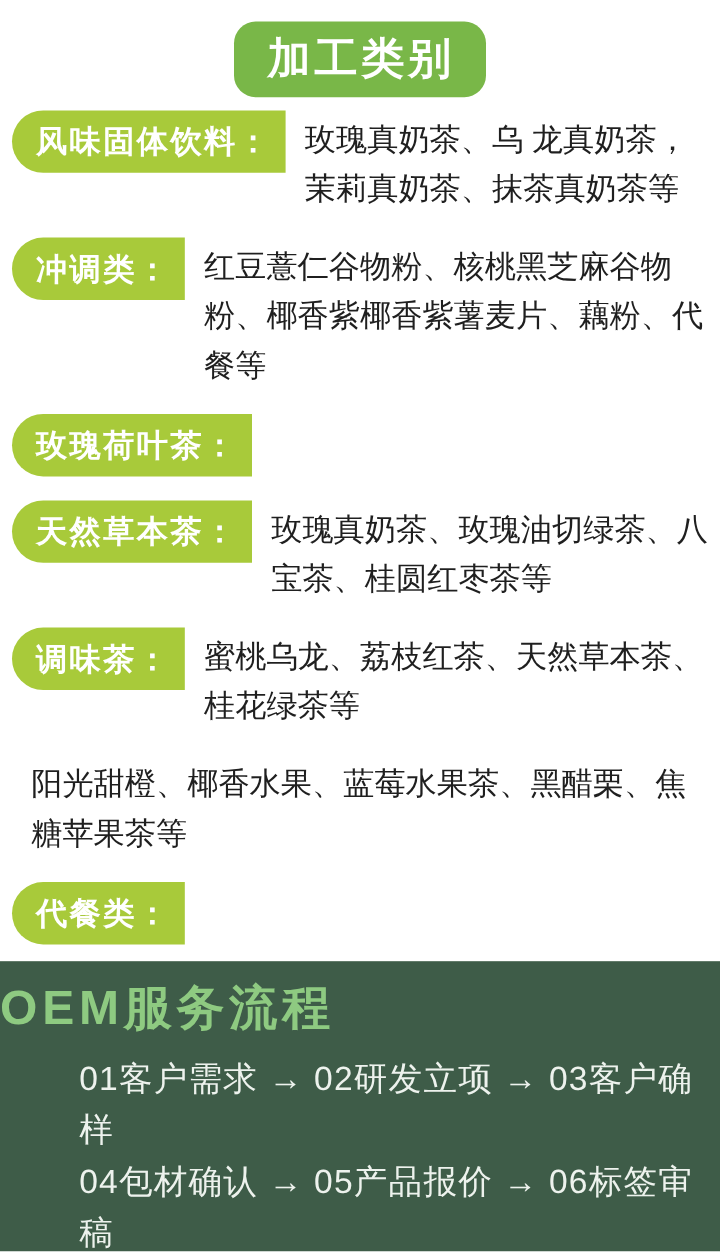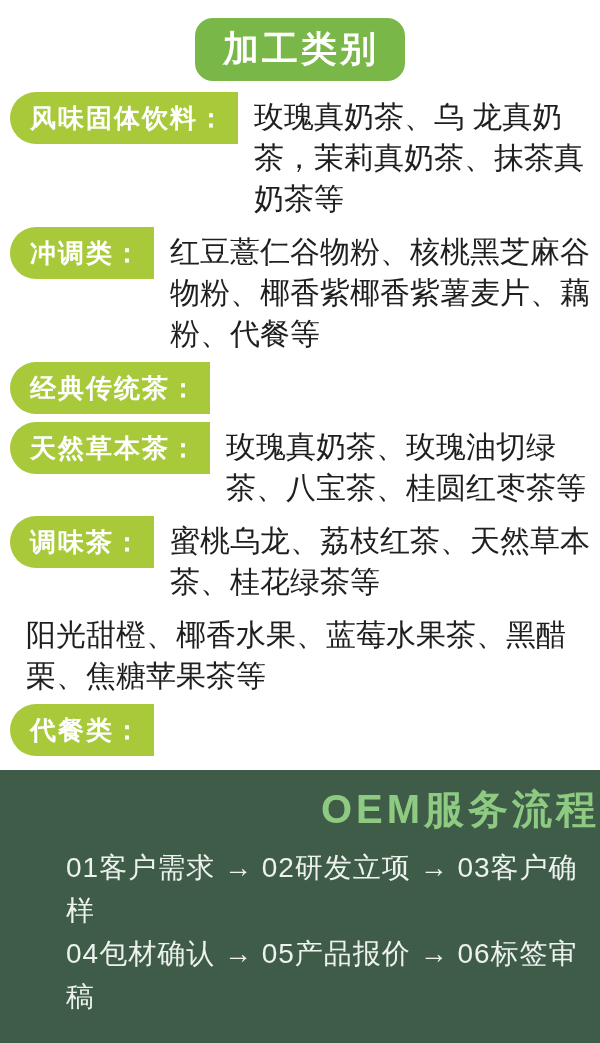--- a/index.html
+++ b/index.html
@@ -31,21 +31,21 @@
     border-radius: 18px;
     line-height: 1;
   }
   
   .rows {
     margin-top: 11px;
     padding-left: 10px;
     padding-right: 8px;
     display: flex;
     flex-direction: column;
-    gap: 8px;
+    gap: 20px;
   }
   .category-row {
     display: flex;
     align-items: flex-start;
   }
   .category-badge {
     flex: 0 0 auto;
     background: var(--badge-lime, #a8ca3a);
     color: #ffffff;
     font-weight: bold;
@@ -55,35 +55,35 @@
     padding: 7px 12px 7px 20px;
     border-radius: 26px 0 0 26px;
     white-space: nowrap;
   }
   .category-items {
     flex: 1 1 auto;
     padding-left: 16px;
     padding-right: 2px;
     padding-top: 4px;
     color: #1f1f1f;
-    font-size: 30px;
+    font-size: 26px;
     line-height: 41px;
     word-break: break-all;
     overflow-wrap: anywhere;
   }
   
   .oem-section {
     margin-top: 14px;
     flex: 1 1 auto;
     background: var(--dark-bg, #3e5c48);
     padding-top: 16px;
     box-sizing: border-box;
   }
   .oem-title {
-    text-align: right;
+    text-align: left;
     color: var(--title-green, #8eca81);
     font-size: 40px;
     font-weight: bold;
     letter-spacing: 4px;
     line-height: 46px;
   }
   .oem-steps {
     margin-top: 14px;
     padding-left: 66px;
     padding-right: 20px;
@@ -106,21 +106,21 @@
       <div class="category-badge">风味固体饮料：</div>
       <div class="category-items">玫瑰真奶茶、乌 龙真奶茶，茉莉真奶茶、抹茶真奶茶等</div>
     </div>
 
     <div class="category-row">
       <div class="category-badge">冲调类：</div>
       <div class="category-items">红豆薏仁谷物粉、核桃黑芝麻谷物粉、椰香紫椰香紫薯麦片、藕粉、代餐等</div>
     </div>
 
     <div class="category-row">
-      <div class="category-badge">经典传统茶：</div>
+      <div class="category-badge">玫瑰荷叶茶：</div>
     </div>
 
     <div class="category-row">
       <div class="category-badge">天然草本茶：</div>
       <div class="category-items">玫瑰真奶茶、玫瑰油切绿茶、八宝茶、桂圆红枣茶等</div>
     </div>
 
     <div class="category-row">
       <div class="category-badge">调味茶：</div>
       <div class="category-items">蜜桃乌龙、荔枝红茶、天然草本茶、桂花绿茶等</div>

